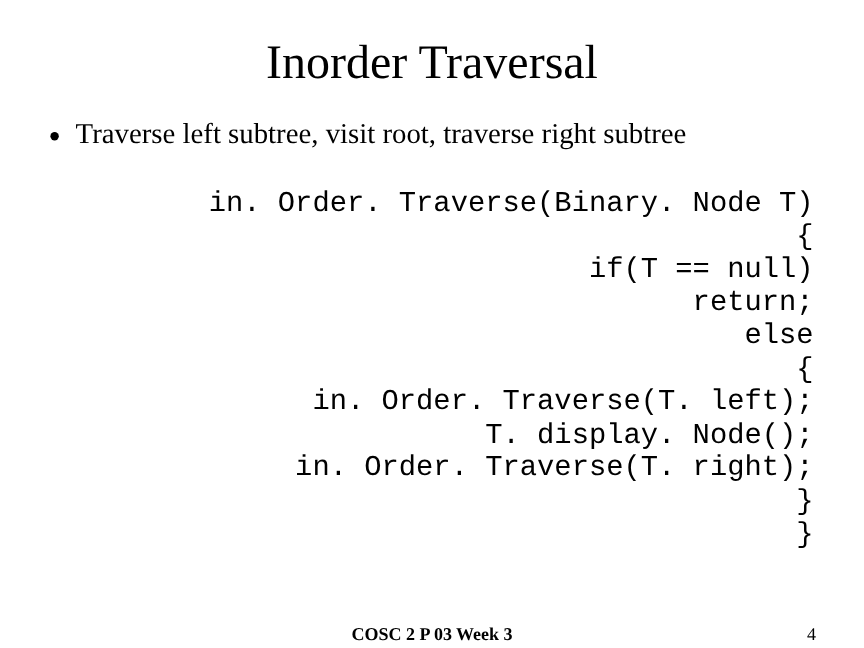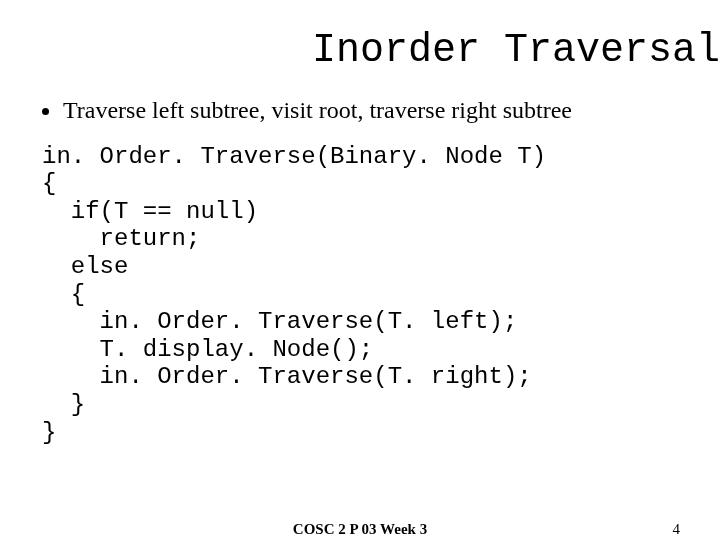--- a/index.html
+++ b/index.html
@@ -12,55 +12,55 @@
     color: #000;
     overflow: hidden;
   }
   .slide {
     position: relative;
     width: 720px;
     height: 540px;
     box-sizing: border-box;
   }
   .title {
-    text-align: right;
+    text-align: center;
     font-size: 40px;
     font-weight: 400;
     margin-top: 28px;
     margin-bottom: 24px;
-    font-family: Liberation Mono, monospace;
   }
   .bullet-wrap {
     padding: 0 42px 0 42px;
   }
   .bullet {
     display: flex;
     align-items: flex-start;
     font-size: 24px;
     line-height: 1.15;
-    margin-bottom: 18px;
+    margin-bottom: 30px;
   }
   .bullet .dot {
     width: 7px;
     height: 7px;
     background: #000;
     border-radius: 50%;
     margin-top: 11px;
     margin-right: 14px;
     flex: 0 0 auto;
   }
   .bullet .text {
     flex: 1 1 auto;
   }
   .code {
     font-family: "Courier New", Courier, monospace;
     font-size: 24px;
     line-height: 1.15;
     white-space: pre;
     padding: 0 42px;
+    text-align: right;
   }
   .footer-center {
     position: absolute;
     bottom: 30px;
     left: 0;
     width: 100%;
     text-align: center;
     font-size: 15px;
     font-weight: bold;
   }

